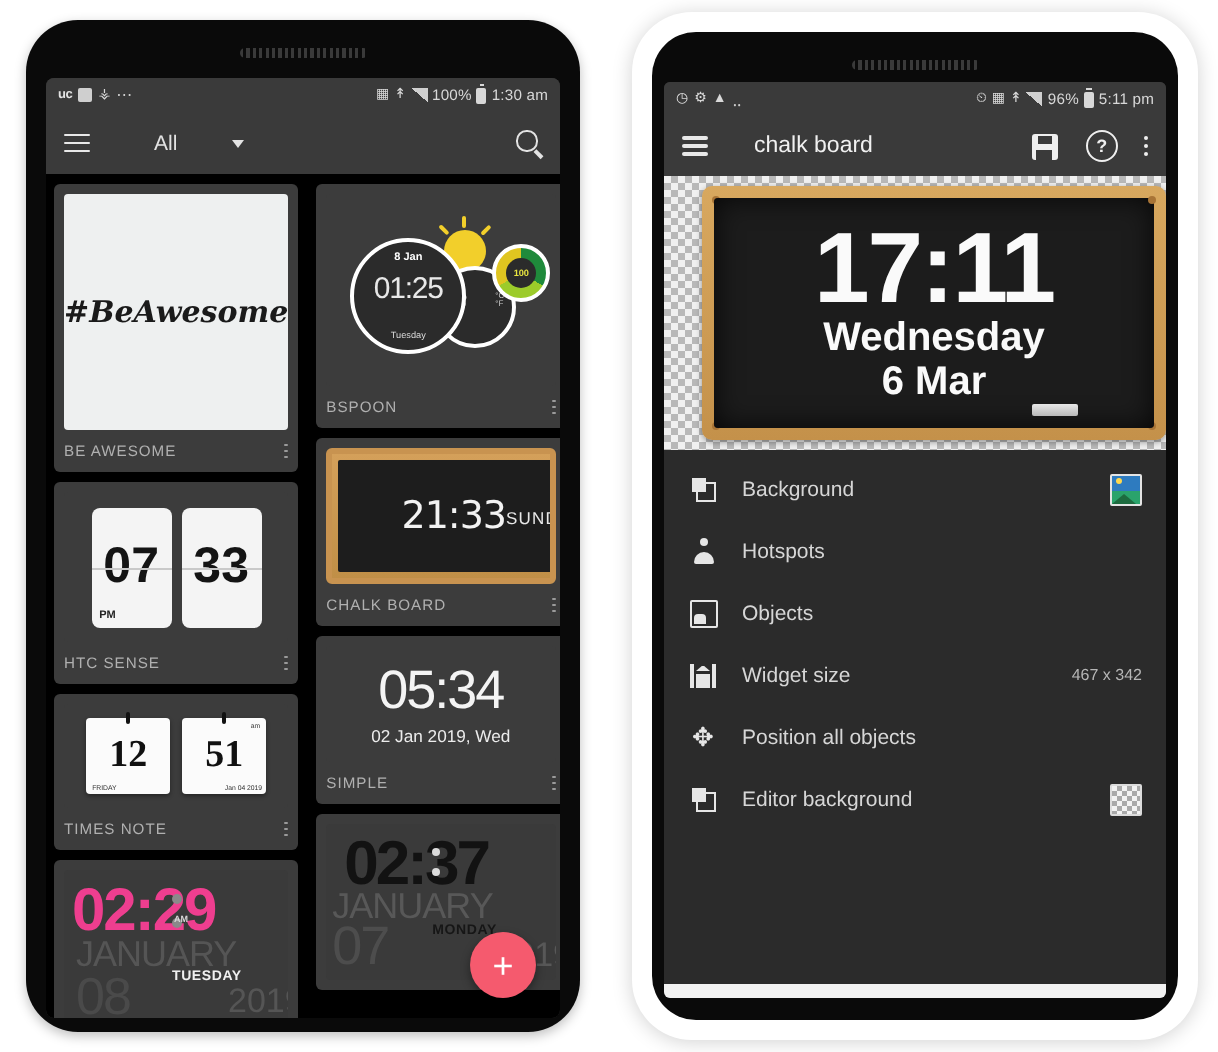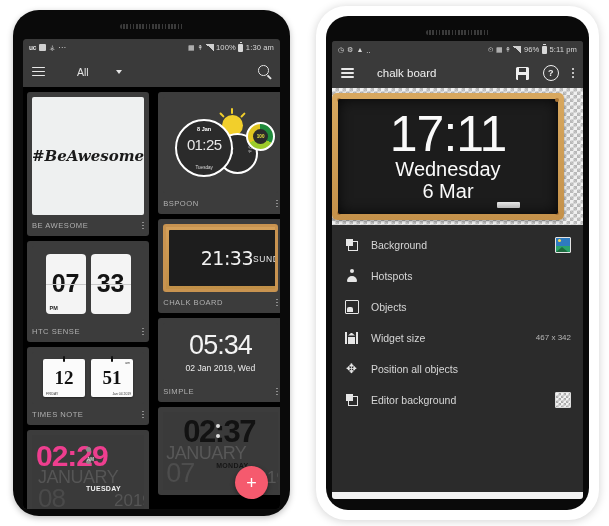--- a/index.html
+++ b/index.html
@@ -127,21 +127,21 @@
   .chalk-sm-in .t3{font-size:10px;color:#e8e8e8;letter-spacing:.6px;}
   .chalk-sm-in .eraser{position:absolute;bottom:2px;right:14px;width:14px;height:3.5px;background:#ddd;border-radius:1px;}
 
   
   .simple{background:#3c3c3c;height:58px;display:flex;flex-direction:column;align-items:center;justify-content:center;}
   .simple .t{font-size:27px;color:#f4f4f4;letter-spacing:-1px;line-height:1;}
   .simple .d{font-size:8.6px;color:#ececec;margin-top:4px;}
 
   
   .bigdark{background:#3a3a3a;height:78px;position:relative;overflow:hidden;}
-  .bigdark .big{position:absolute;top:2px;left:20px;font-size:31px;font-weight:bold;color:#121212;letter-spacing:-1.5px;}
+  .bigdark .big{position:absolute;top:2px;left:9px;font-size:31px;font-weight:bold;color:#121212;letter-spacing:-1.5px;}
   .bigdark .cd{position:absolute;top:12px;left:53px;display:flex;flex-direction:column;gap:6px;}
   .bigdark .cd i{width:4px;height:4px;border-radius:50%;background:#dcdcdc;display:block;}
   .bigdark .mon{position:absolute;top:31px;left:3px;font-size:18px;color:#585858;letter-spacing:-.5px;}
   .bigdark .day{position:absolute;top:46px;left:3px;font-size:27px;color:#4d4d4d;letter-spacing:-1px;}
   .bigdark .wd{position:absolute;top:50px;left:53px;font-size:7px;color:#161616;font-weight:bold;letter-spacing:.3px;}
   .bigdark .yr{position:absolute;top:56px;left:85px;font-size:17px;color:#585858;}
 
   
   .fab{position:absolute;right:12px;bottom:10px;width:33px;height:33px;border-radius:50%;
     background:#f55a6e;display:flex;align-items:center;justify-content:center;
@@ -158,21 +158,21 @@
     display:flex;align-items:center;justify-content:center;color:#efefef;font-size:9px;font-weight:bold;cursor:pointer;}
   .ic-kebab{margin-left:13px;display:flex;flex-direction:column;gap:1.8px;cursor:pointer;}
   .ic-kebab i{width:2.2px;height:2.2px;border-radius:50%;background:#efefef;display:block;}
 
   .canvas{height:137px;position:relative;
     background-color:#f0f0f0;
     background-image:
       linear-gradient(45deg,#b8b8b8 25%,transparent 25%,transparent 75%,#b8b8b8 75%),
       linear-gradient(45deg,#b8b8b8 25%,transparent 25%,transparent 75%,#b8b8b8 75%);
     background-size:7px 7px;background-position:0 0,3.5px 3.5px;
-    display:flex;align-items:center;justify-content:flex-start;}
+    display:flex;align-items:center;justify-content:flex-end;font-weight:bold;}
   .chalk-big{width:232px;height:127px;background:linear-gradient(#d8a85f,#c4914a);
     border-radius:5px;padding:6px;box-sizing:border-box;position:relative;
     box-shadow:0 1px 3px rgba(0,0,0,.4);}
   .chalk-big::before,.chalk-big::after{content:"";position:absolute;width:4px;height:4px;
     border-radius:50%;background:#a87436;top:5px;}
   .chalk-big::before{left:5px;} .chalk-big::after{right:5px;}
   .cb-screw-bl,.cb-screw-br{position:absolute;width:4px;height:4px;border-radius:50%;background:#a87436;bottom:5px;}
   .cb-screw-bl{left:5px;} .cb-screw-br{right:5px;}
   .chalk-big-in{width:100%;height:100%;background:#1c1c1c;border-radius:2px;
     display:flex;flex-direction:column;align-items:center;justify-content:center;position:relative;

